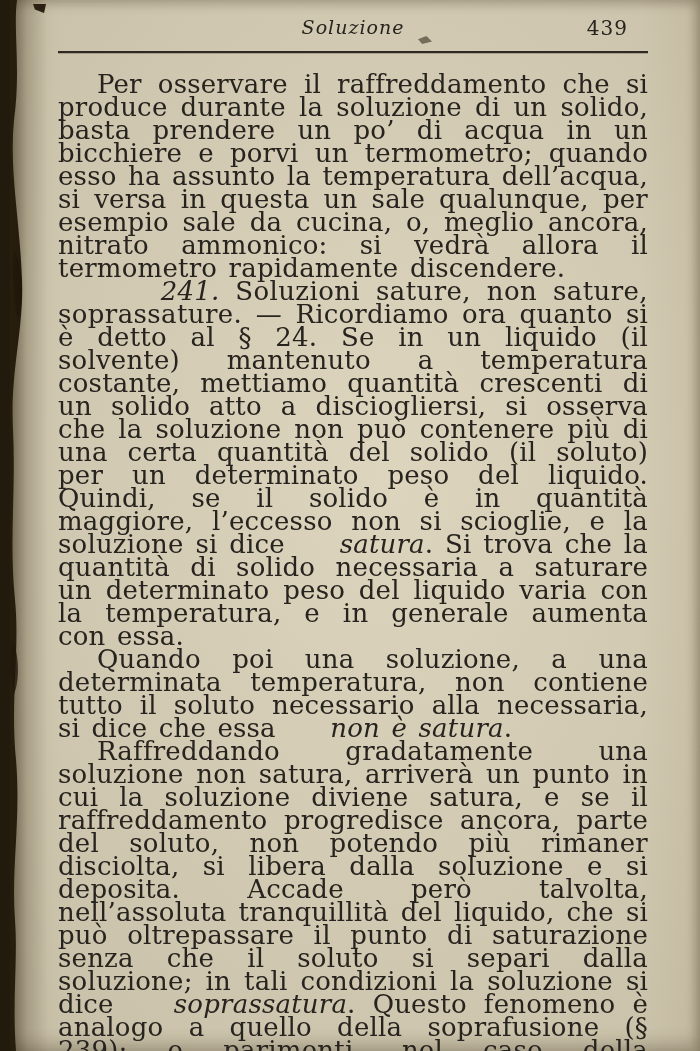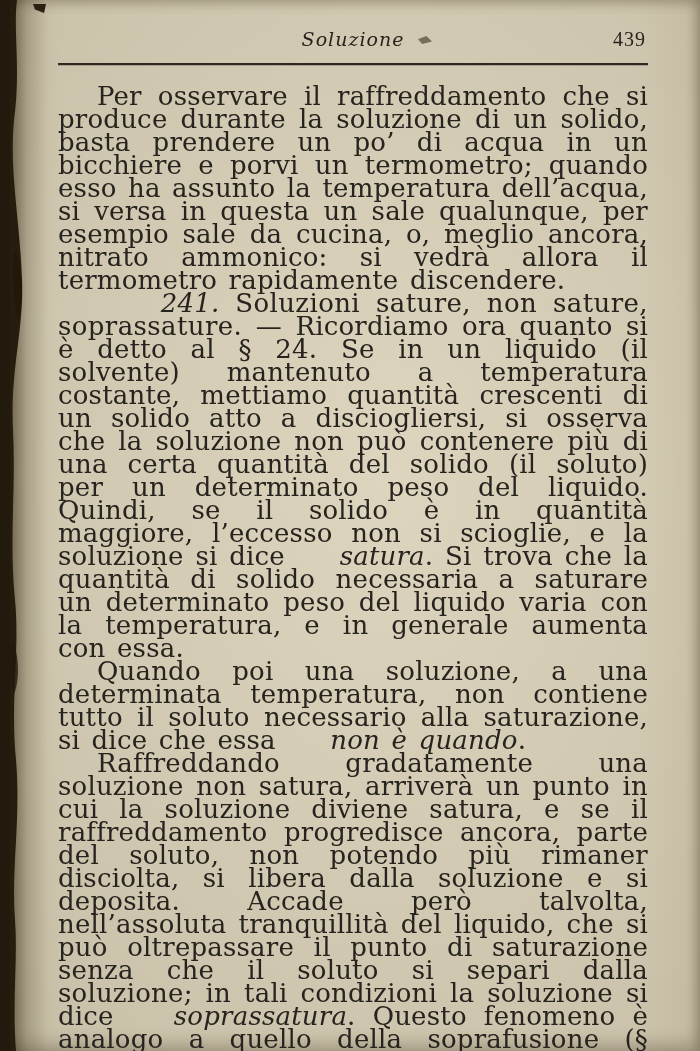--- a/index.html
+++ b/index.html
@@ -45,41 +45,40 @@
     position: absolute;
     background: #2a2113;
     z-index: 4;
   }
   .blemish.b1 { left: 33px; top: 4px; width: 13px; height: 9px; clip-path: polygon(0 0, 100% 0, 85% 100%, 15% 60%); }
   .blemish.b2 { left: 418px; top: 36px; width: 14px; height: 8px; opacity: .55; clip-path: polygon(0 40%, 60% 0, 100% 70%, 30% 100%); }
 
   .content {
     position: relative;
     z-index: 2;
-    padding: 28px 52px 0 58px;
+    padding: 16px 52px 0 58px;
     height: 100%;
   }
   .header {
     position: relative;
     height: 26px;
   }
   .running-title {
     display: block;
     text-align: center;
     font-style: italic;
     font-size: 19px;
     letter-spacing: 1px;
   }
   .page-number {
     position: absolute;
-    right: 2px;
+    right: 20px;
     top: 0;
     font-size: 20px;
     letter-spacing: 1px;
-    font-family: Liberation Serif, serif;
   }
   .header-rule {
     height: 0;
     border-bottom: 2.6px solid var(--rule);
     margin-top: 9px;
     margin-bottom: 20px;
     box-shadow: 0 1px 0 rgba(46,42,35,0.25);
   }
   .body-text {
     font-size: 26px;
@@ -120,18 +119,18 @@
     <div class="header">
       <span class="running-title">Soluzione</span>
       <span class="page-number">439</span>
     </div>
 
     <div class="header-rule"></div>
 
     <div class="body-text">
         <p><span class="seg-normal">Per osservare il raffreddamento che si produce durante la soluzione di un solido, basta prendere un po’ di acqua in un bicchiere e porvi un termometro; quando esso ha assunto la temperatura dell’acqua, si versa in questa un sale qualunque, per esempio sale da cucina, o, meglio ancora, nitrato ammonico: si vedrà allora il termometro rapidamente discendere.</span></p>
         <p class="indent-large"><span class="seg-italic">241. </span><span class="seg-bold">Soluzioni sature, non sature, soprassature. </span><span class="seg-normal">— Ricordiamo ora quanto si è detto al § 24. Se in un liquido (il solvente) mantenuto a temperatura costante, mettiamo quantità crescenti di un solido atto a disciogliersi, si osserva che la soluzione non può contenere più di una certa quantità del solido (il soluto) per un determinato peso del liquido. Quindi, se il solido è in quantità maggiore, l’eccesso non si scioglie, e la soluzione si dice </span><span class="seg-italic">satura</span><span class="seg-normal">. Si trova che la quantità di solido necessaria a saturare un determinato peso del liquido varia con la temperatura, e in generale aumenta con essa.</span></p>
-        <p><span class="seg-normal">Quando poi una soluzione, a una determinata temperatura, non contiene tutto il soluto necessario alla saturazione, si dice che essa </span><span class="seg-italic">non è quando</span><span class="seg-normal">.</span></p>
+        <p><span class="seg-normal">Quando poi una soluzione, a una determinata temperatura, non contiene tutto il soluto necessario alla necessaria, si dice che essa </span><span class="seg-italic">non è satura</span><span class="seg-normal">.</span></p>
         <p><span class="seg-normal">Raffreddando gradatamente una soluzione non satura, arriverà un punto in cui la soluzione diviene satura, e se il raffreddamento progredisce ancora, parte del soluto, non potendo più rimaner disciolta, si libera dalla soluzione e si deposita. Accade però talvolta, nell’assoluta tranquillità del liquido, che si può oltrepassare il punto di saturazione senza che il soluto si separi dalla soluzione; in tali condizioni la soluzione si dice </span><span class="seg-italic">soprassatura</span><span class="seg-normal">. Questo fenomeno è analogo a quello della soprafusione (§ 239); e parimenti, nel caso della soprassaturazione, basta un urto, l’ introduzione di un pezzettino del sale, affinchè l’eccesso del solido precipiti in fondo al vaso.</span></p>
       </div>
 
   </div>
 </div>
 
 </body></html>

